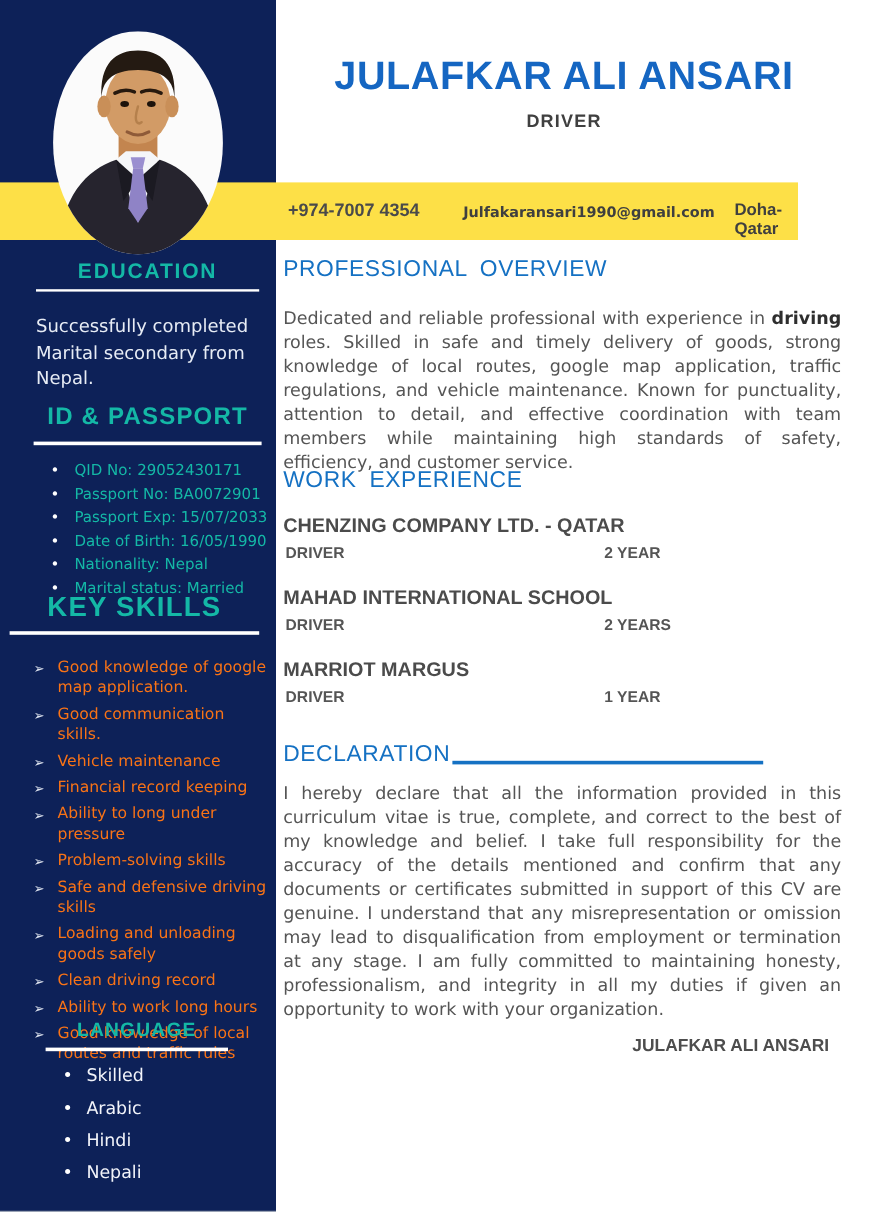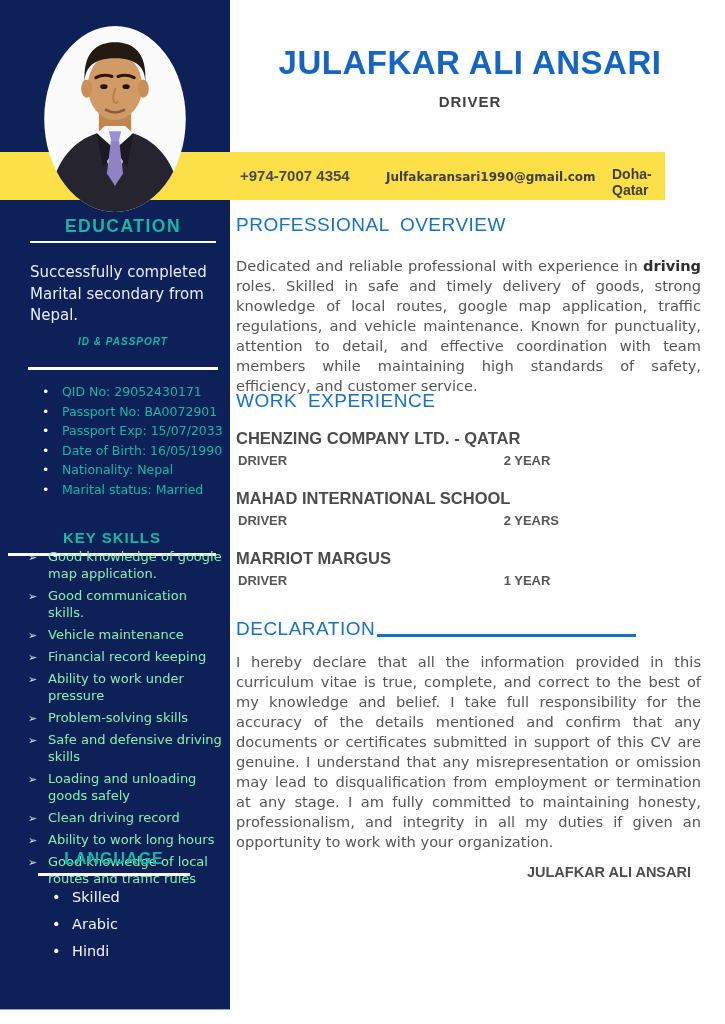--- a/index.html
+++ b/index.html
@@ -7,30 +7,30 @@
   .page { position:relative; width:725px; height:1024px; background:#ffffff; overflow:hidden; }
 
   
   .sidebar { position:absolute; left:0; top:0; width:230px; height:1010px;
              background:#0d2158; border-bottom:1px solid #9aa3b5; z-index:1; }
   .side-head { color:#14b8a6; font-family:"Liberation Sans", sans-serif; font-weight:700;text-align:center; }
   .edu-head { position:absolute; left:30px; top:216px; width:186px; font-size:17.5px;
               letter-spacing:1.5px; border-bottom:2px solid #ffffff; padding-bottom:4px; }
   .edu-text { position:absolute; left:30px; top:262px; width:180px; color:#e7ecf5;
               font-size:15px; line-height:21.5px; }
-  .idp-head { position:absolute; left:28px; top:336px; width:190px; font-size:10px;
-              letter-spacing:1px; border-bottom:3px solid #ffffff; padding-bottom:20px;font-style:italic; }
+  .idp-head { position:absolute; left:28px; top:336px; width:190px; font-size:20px;
+              letter-spacing:1px; border-bottom:3px solid #ffffff; padding-bottom:9px; }
   .idlist { position:absolute; left:28px; top:382px; width:196px; list-style:none; }
   .idlist li { position:relative; padding-left:34px; color:#14b8a6; font-size:12.5px;
                line-height:19.5px; }
   .idlist li::before { content:"•"; position:absolute; left:14px; top:0; color:#ffffff; }
-  .skills-head { position:absolute; left:8px; top:492px; width:208px; font-size:15px;
-                 letter-spacing:1px; border-bottom:3px solid #ffffff; padding-bottom:7px;margin-top:37px; }
+  .skills-head { position:absolute; left:8px; top:492px; width:208px; font-size:23px;
+                 letter-spacing:1px; border-bottom:3px solid #ffffff; padding-bottom:7px; }
   .skills { position:absolute; left:28px; top:548px; width:198px; list-style:none; }
-  .skills li { position:relative; padding-left:20px; color:#86efac; font-size:13px;
+  .skills li { position:relative; padding-left:20px; color:#f97316; font-size:13px;
                line-height:17px; margin-bottom:5px; }
   .skills li::before { content:"➢"; position:absolute; left:0; top:1px; font-size:11px; color:#dfe5f0; }
   .lang-head { position:absolute; left:38px; top:850px; width:152px; font-size:16px;
                letter-spacing:1px; border-bottom:3px solid #ffffff; padding-bottom:5px; }
   .langs { position:absolute; left:44px; top:884px; width:160px; list-style:none; }
   .langs li { position:relative; padding-left:28px; color:#f2f4fa; font-size:14.5px;
               line-height:27px; }
   .langs li::before { content:"•"; position:absolute; left:8px; color:#ffffff; }
 
   
@@ -93,34 +93,35 @@
       <li>Nationality: Nepal</li>
       <li>Marital status: Married</li>
     </ul>
 
     <div class="side-head skills-head">KEY SKILLS</div>
     <ul class="skills">
       <li>Good knowledge of google map application.</li>
       <li>Good communication skills.</li>
       <li>Vehicle maintenance</li>
       <li>Financial record keeping</li>
-      <li>Ability to work under pressure</li>
+      <li>Ability to long under pressure</li>
       <li>Problem-solving skills</li>
       <li>Safe and defensive driving skills</li>
       <li>Loading and unloading goods safely</li>
       <li>Clean driving record</li>
       <li>Ability to work long hours</li>
       <li>Good knowledge of local routes and traffic rules</li>
     </ul>
 
     <div class="side-head lang-head">LANGUAGE</div>
     <ul class="langs">
       <li>Skilled</li>
       <li>Arabic</li>
       <li>Hindi</li>
+      <li>Nepali</li>
     </ul>
   </aside>
 
   <div class="graybar">
     <span class="phone">+974-7007  4354</span>
     <span class="email">Julfakaransari1990@gmail.com</span>
     <span class="loc">Doha-Qatar</span>
   </div>
 
   <div class="photo">

